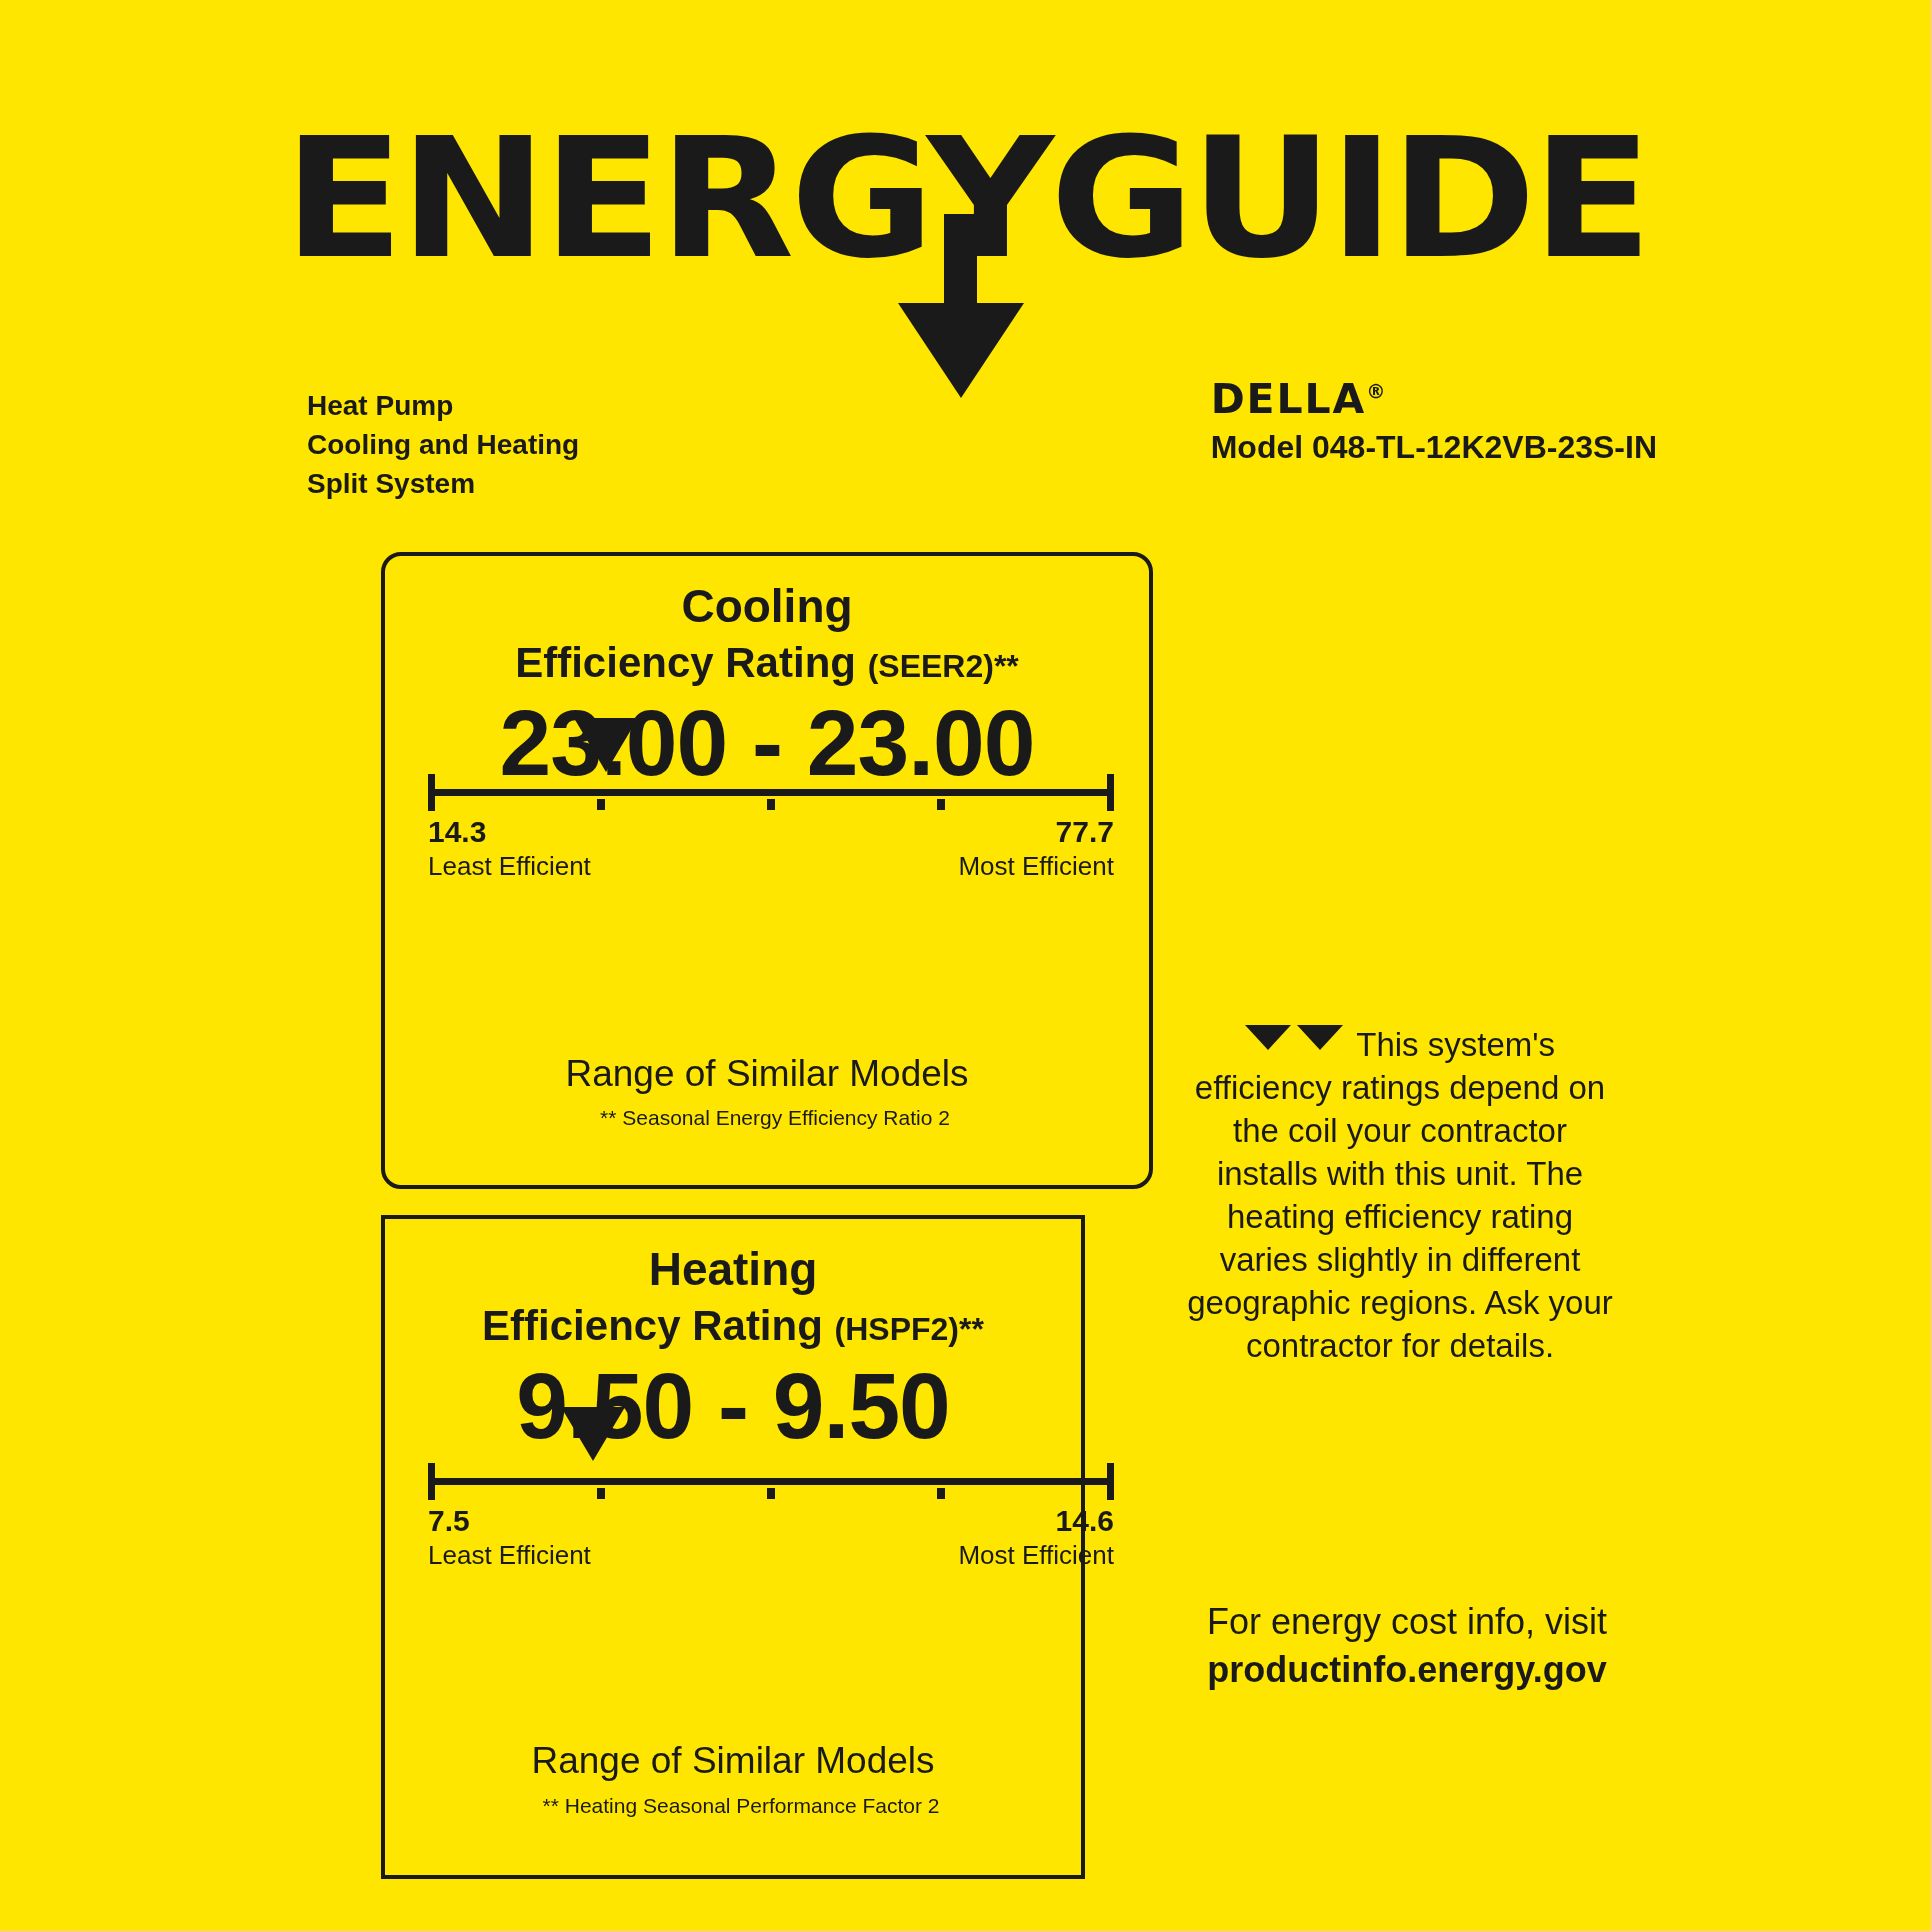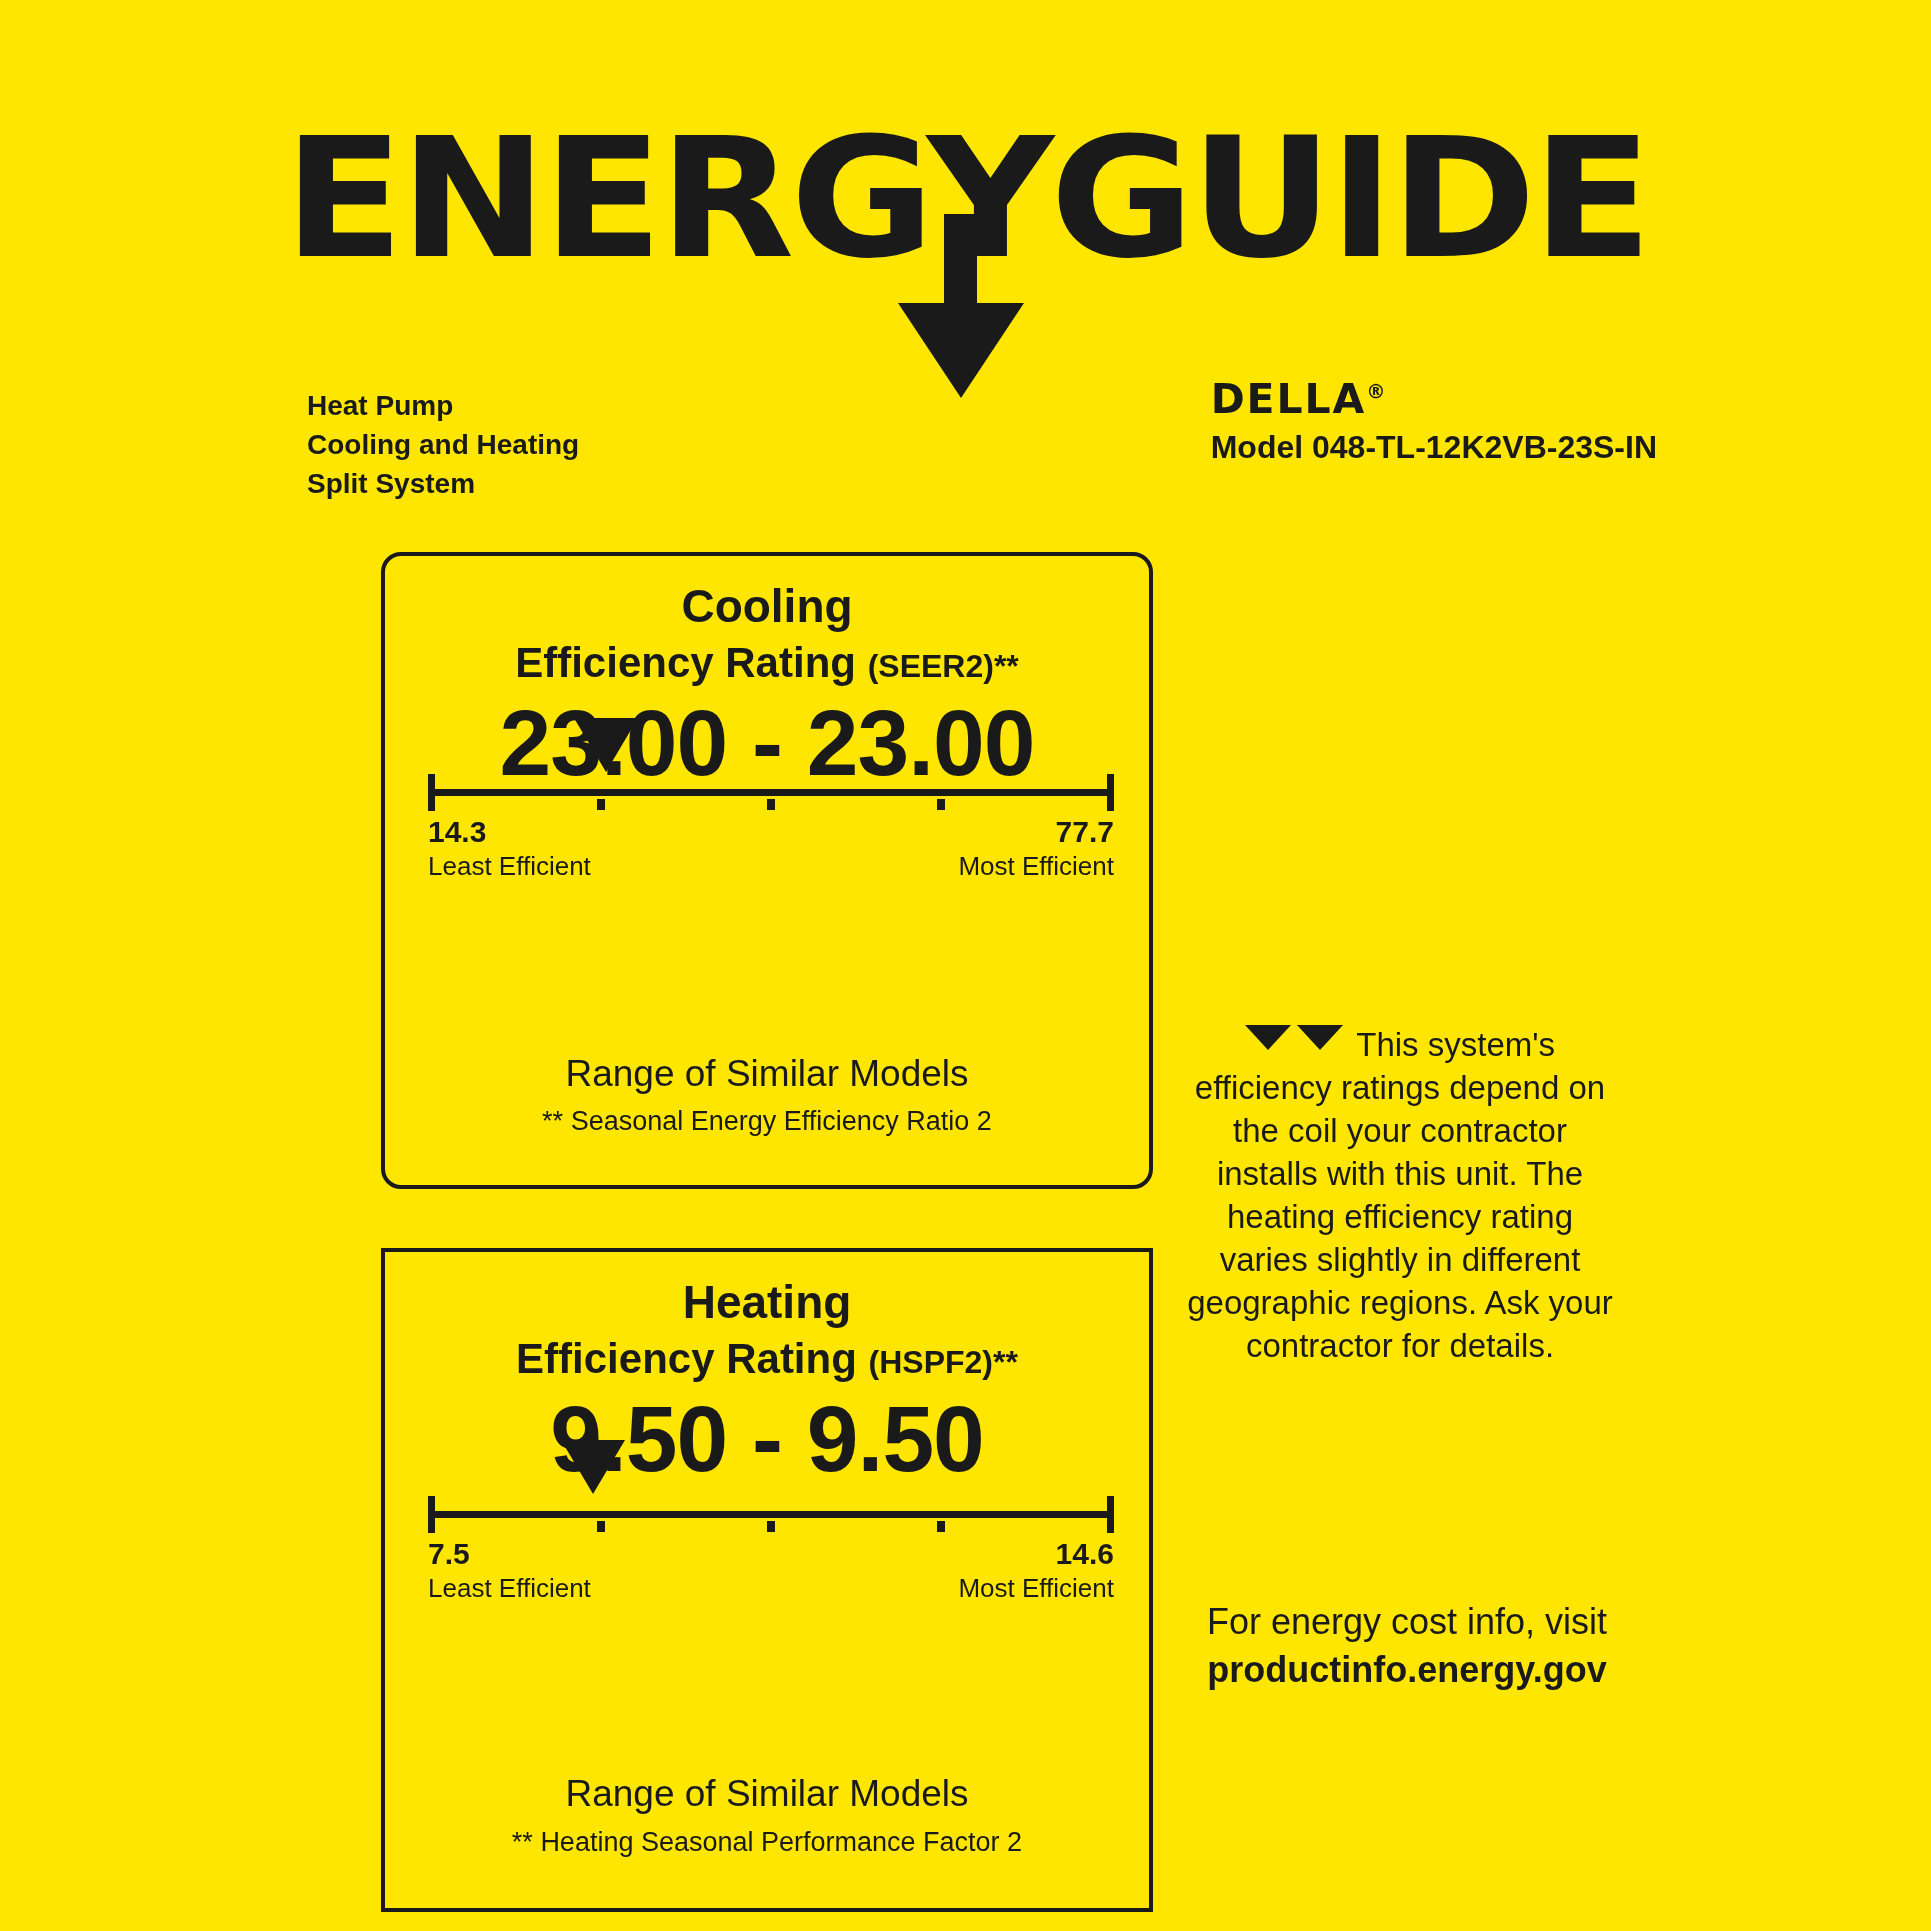--- a/index.html
+++ b/index.html
@@ -114,21 +114,21 @@
     white-space: nowrap;
   }
 
   
   .rating-box {
     position: absolute;
     border: 4.8px solid #1a1a1a;
     box-sizing: border-box;
   }
   #cooling-box { left: 381px; top: 552px; width: 772px; height: 637px; border-radius: 20px; }
-  #heating-box { left: 381px; top: 1215px; width: 772px; height: 664px; margin-top: 33px; }
+  #heating-box { left: 381px; top: 1215px; width: 704px; height: 664px; }
 
   .rating-title {
     text-align: center;
     font-size: 46px;
     font-weight: bold;
     margin-top: 23px;
   }
   .rating-subtitle {
     text-align: center;
     font-size: 42px;
@@ -208,24 +208,24 @@
 
   .range-text {
     position: absolute;
     left: 0;
     width: 100%;
     text-align: center;
     font-size: 37px;
   }
   .footnote-text {
     position: absolute;
-    left: 0;
+    left: 8px;
     width: 100%;
     text-align: center;
-    font-size: 27px;
+    font-size: 21px;
   }
   #cooling-range { top: 497px; }
   #cooling-footnote { top: 550px; }
   #heating-range { top: 521px; }
   #heating-footnote { top: 575px; }
 
   
   .side-note {
     position: absolute;
     left: 1183px;

